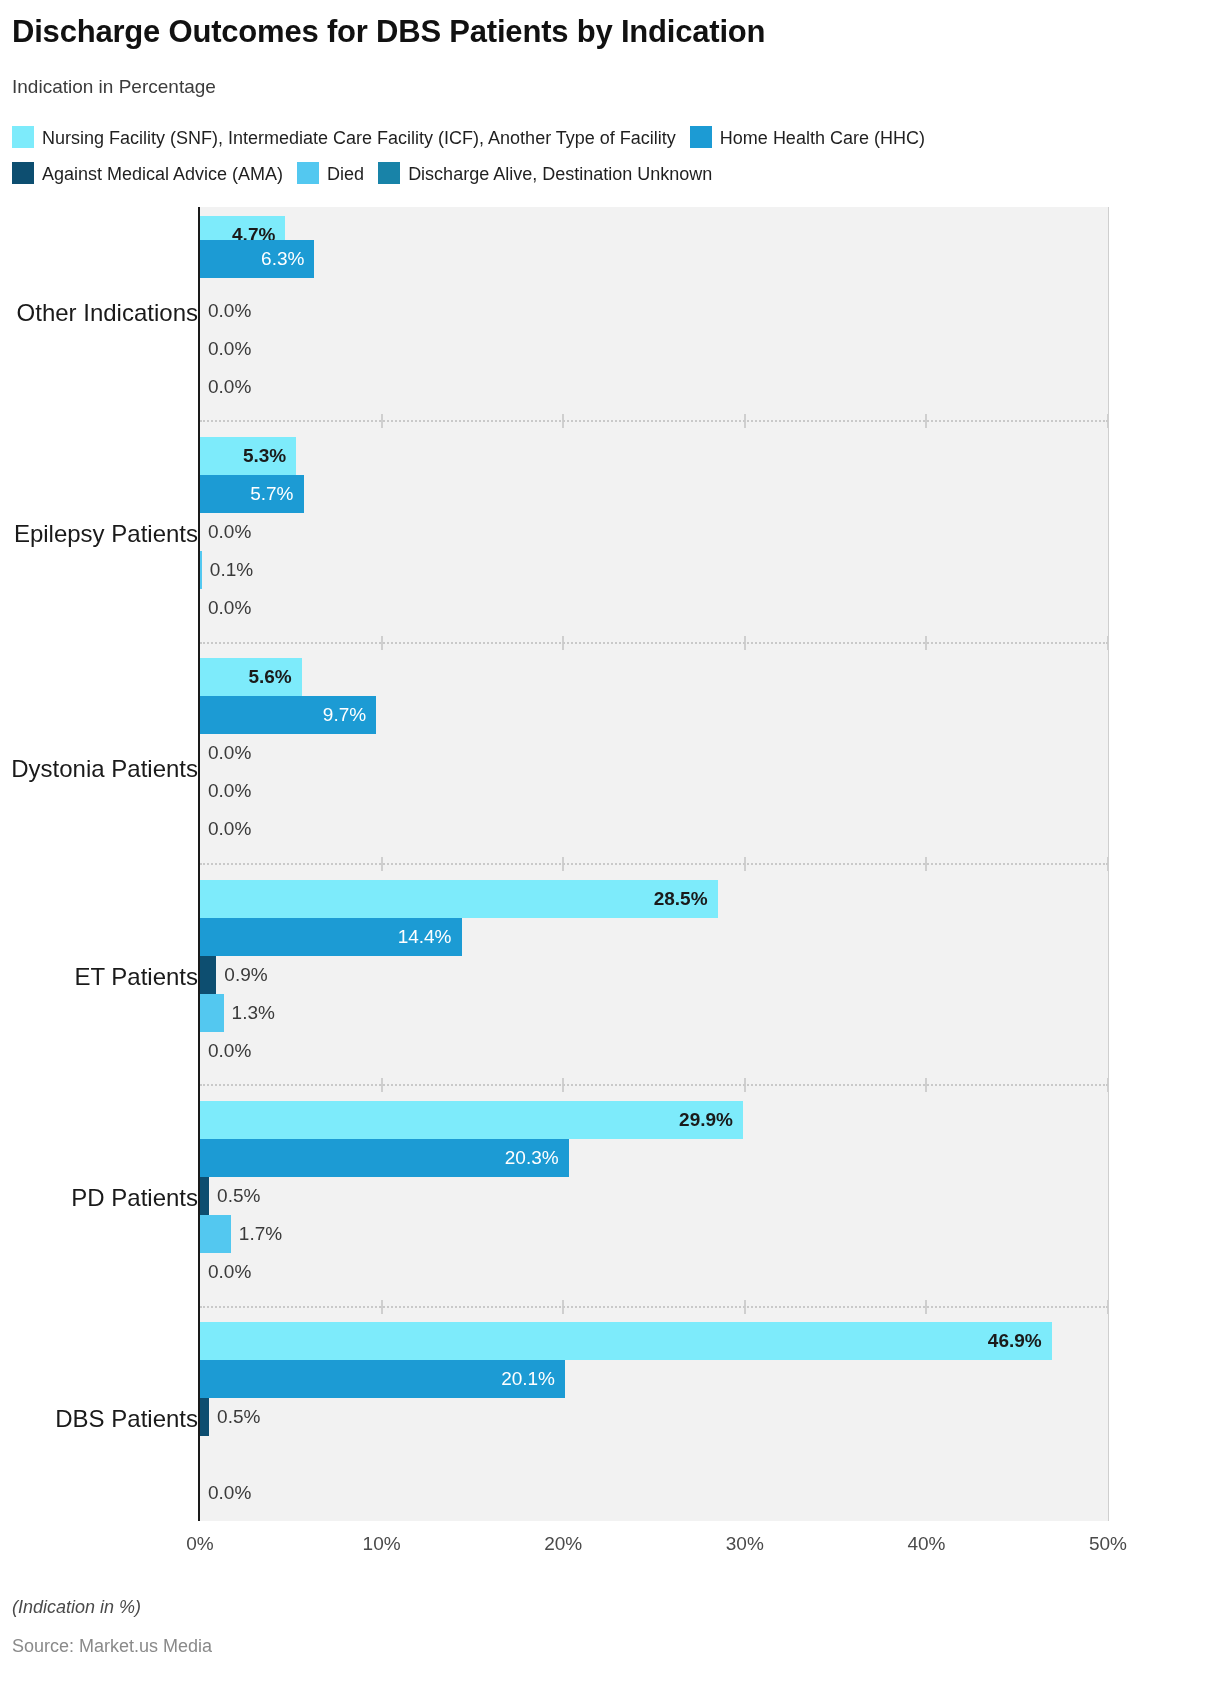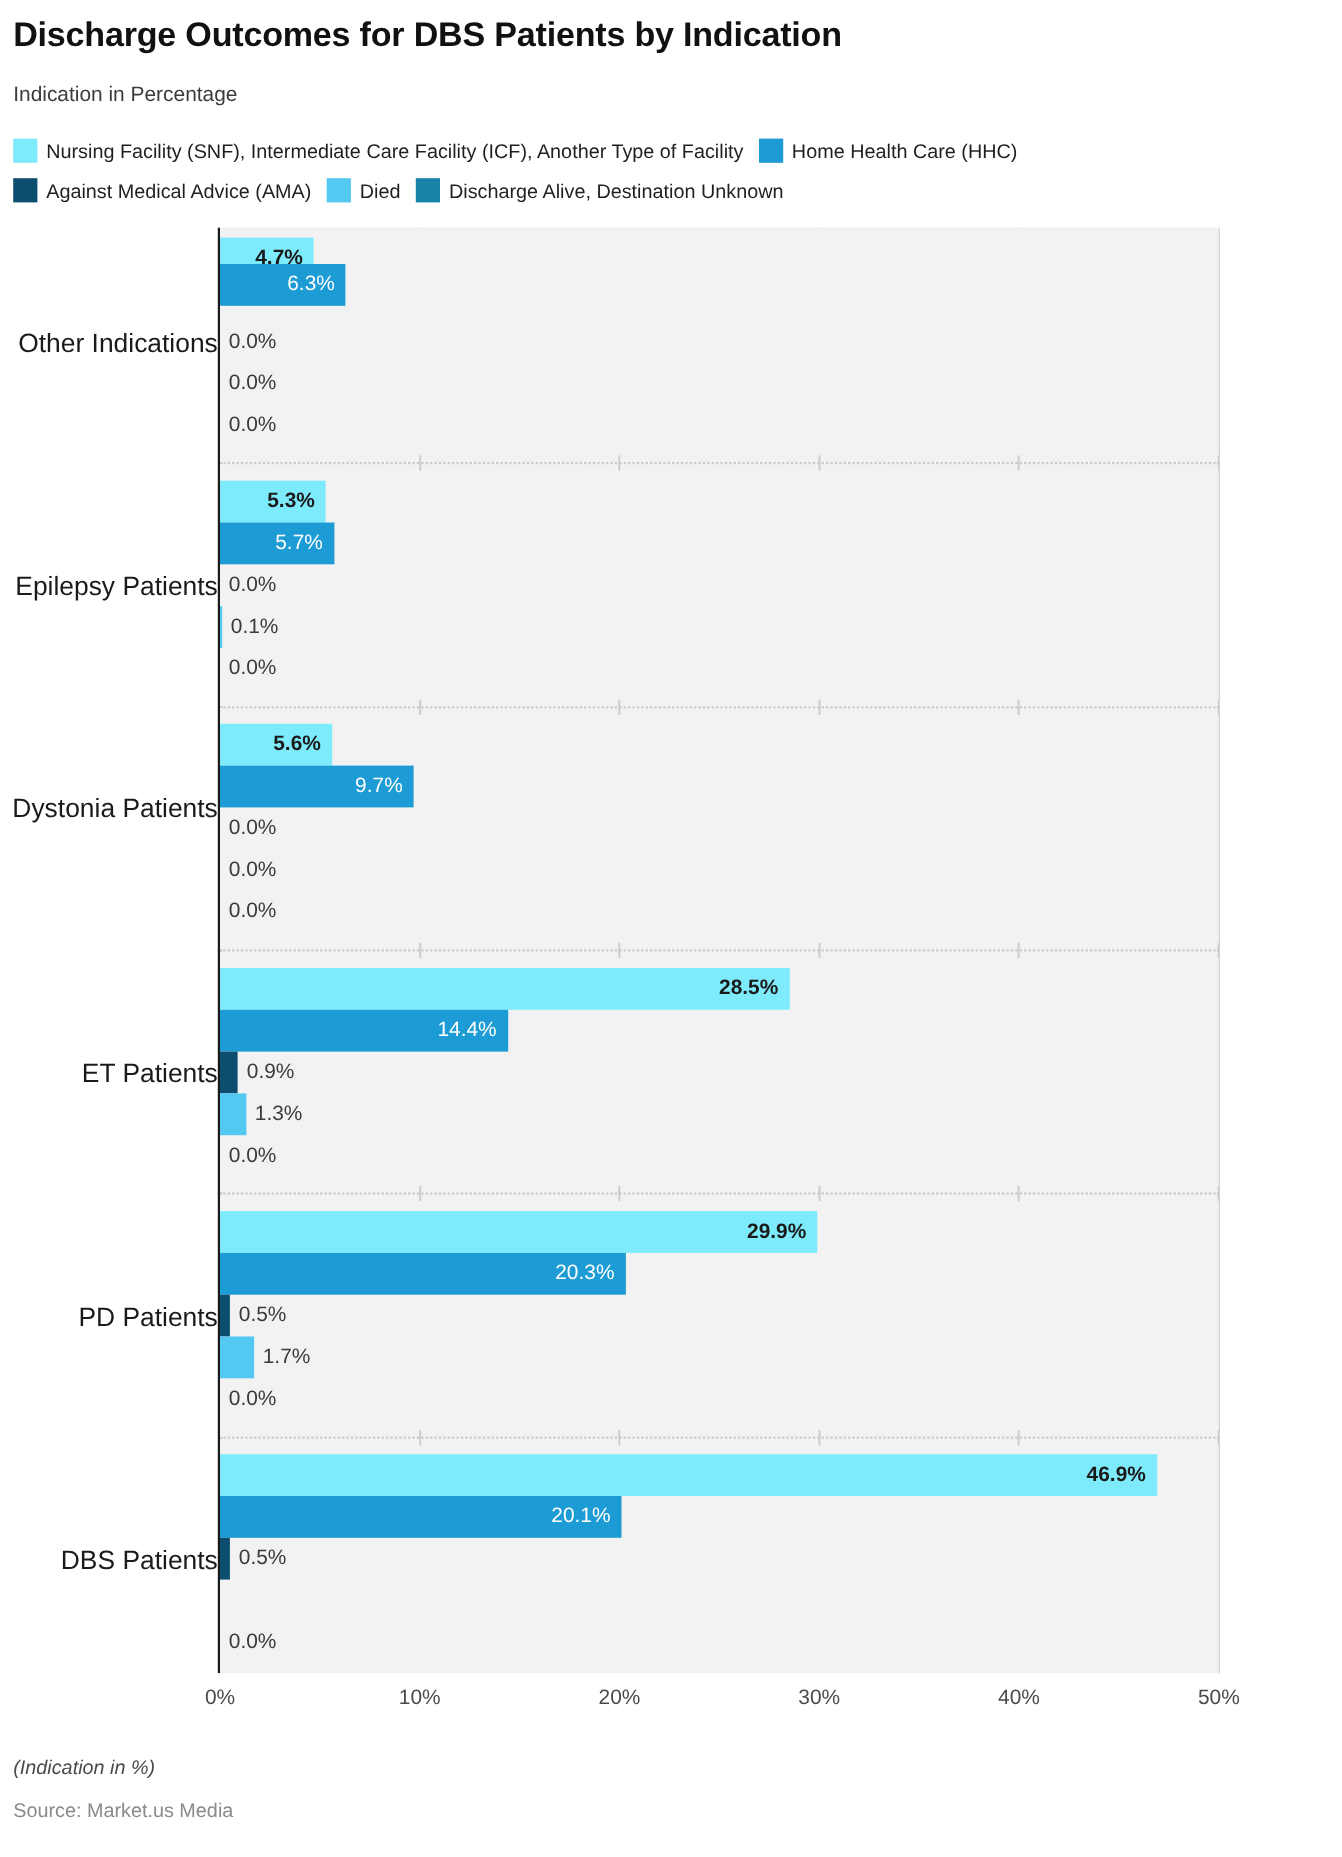--- a/index.html
+++ b/index.html
@@ -242,21 +242,21 @@
           </div>
         </div>
         <div class="group-sep" style="top: 1098.67px;"></div>
       </div>
   </div>
   <div class="axis-line"></div>
 
   <div id="cat-labels">
       <div class="cat-label" style="top: 298.667px;">Other Indications</div>
       <div class="cat-label" style="top: 520px;">Epilepsy Patients</div>
-      <div class="cat-label" style="top: 722px;">Dystonia Patients</div>
+      <div class="cat-label" style="top: 755px;">Dystonia Patients</div>
       <div class="cat-label" style="top: 962.667px;">ET Patients</div>
       <div class="cat-label" style="top: 1184px;">PD Patients</div>
       <div class="cat-label" style="top: 1405.33px;">DBS Patients</div>
     </div>
   <div id="x-labels">
       <div class="xlab" style="left: 200px;">0%</div>
       <div class="xlab" style="left: 381.6px;">10%</div>
       <div class="xlab" style="left: 563.2px;">20%</div>
       <div class="xlab" style="left: 744.8px;">30%</div>
       <div class="xlab" style="left: 926.4px;">40%</div>

